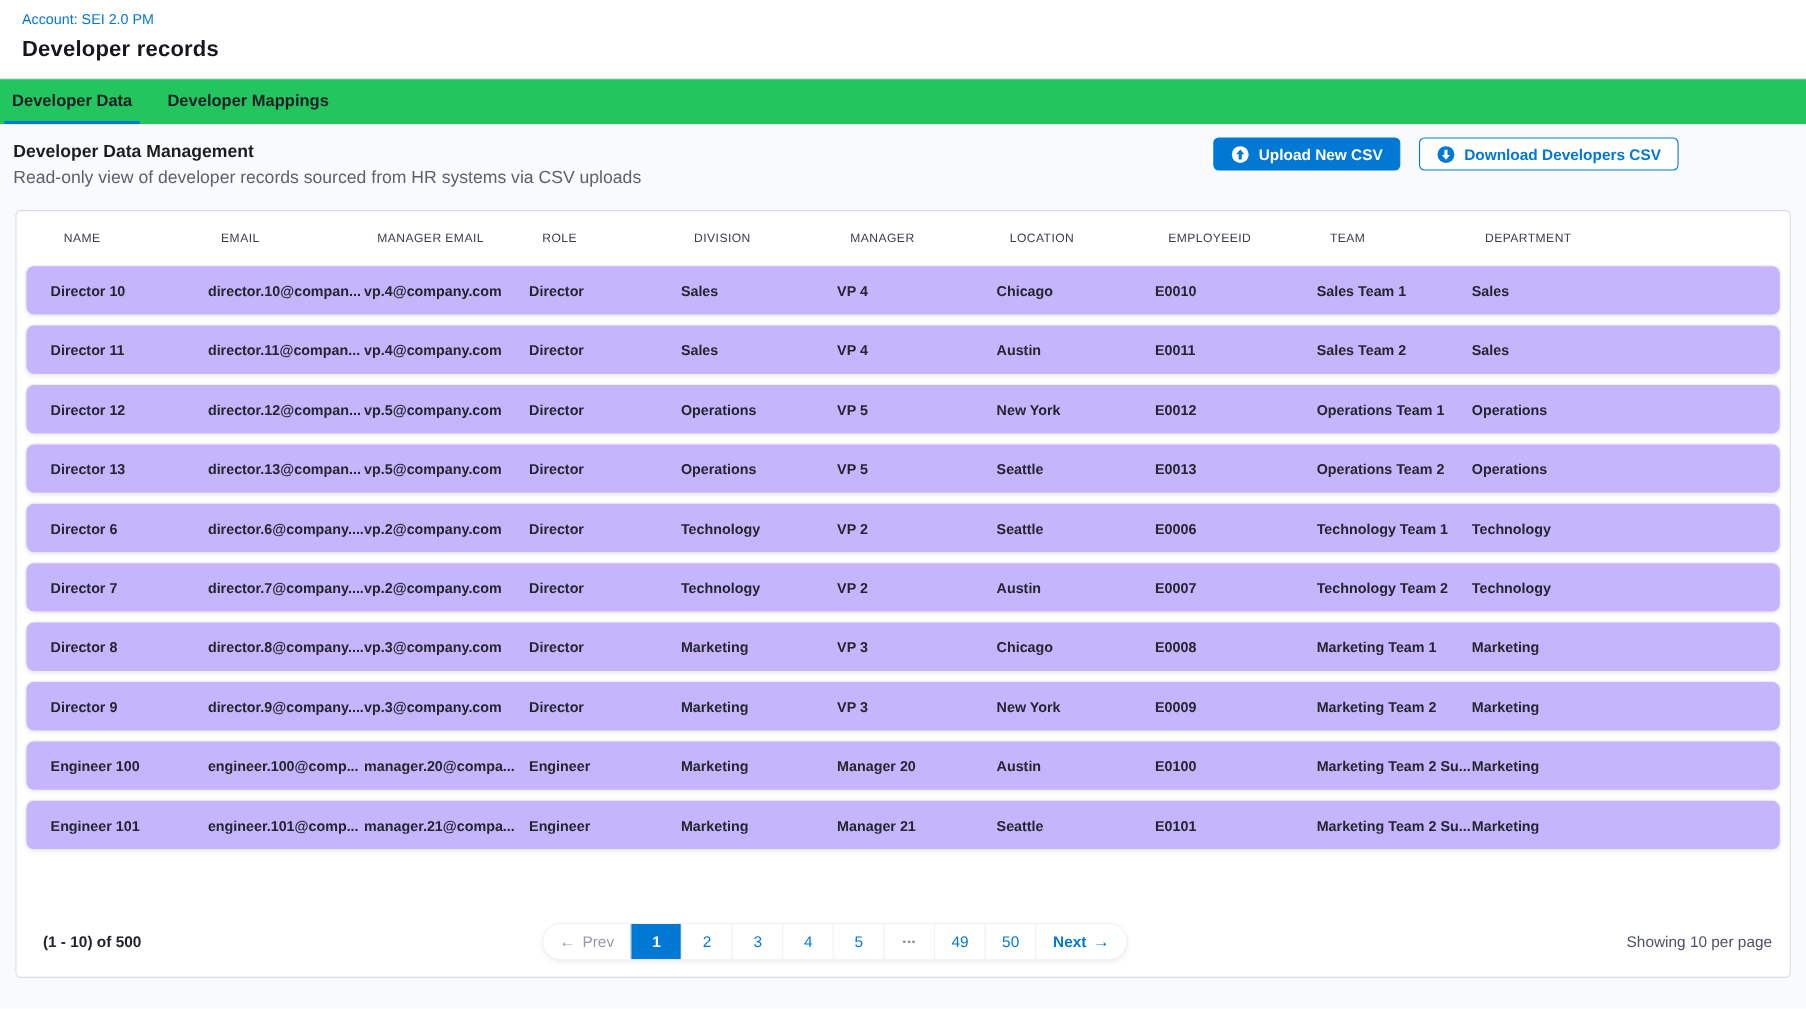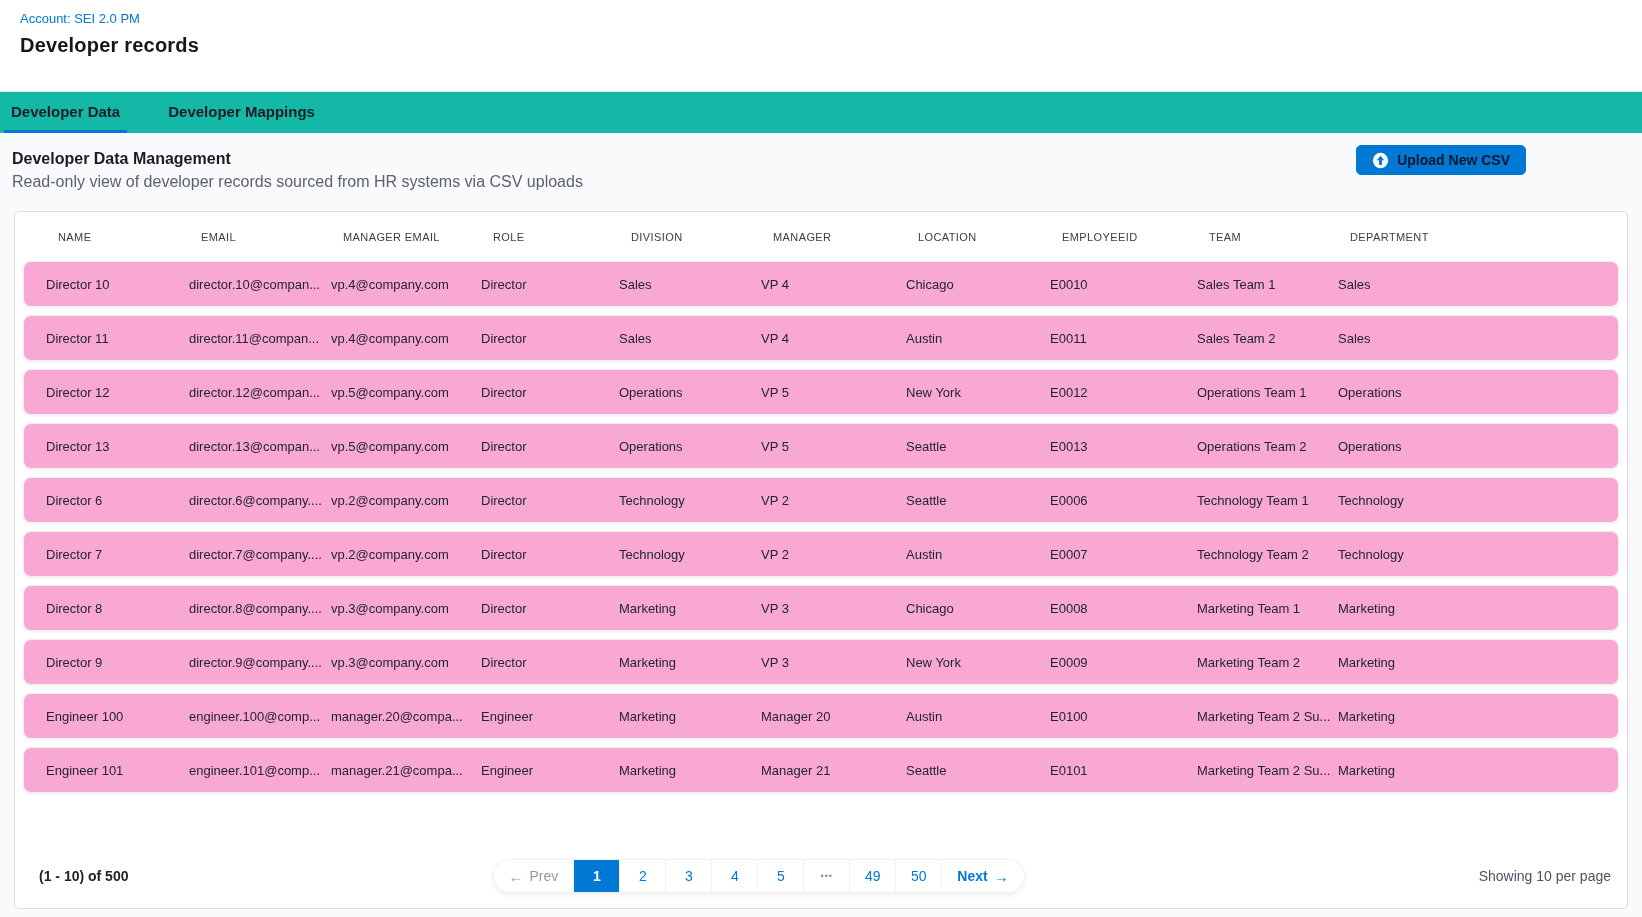--- a/index.html
+++ b/index.html
@@ -4,49 +4,49 @@
 <style>
   * { box-sizing: border-box; }
   html,body { margin:0; padding:0; }
   body {
     width:1642px; height:917px; overflow:hidden;
     background:#ffffff;
     font-family:"Liberation Sans", sans-serif;
     color:#1c1d25;
   }
   
-  .page-header { background:#fff; padding:9px 20px 13px 20px; border-bottom:1px solid #dfe2ea; height:92px; }
+  .page-header { background:#fff; padding:9px 20px 13px 20px; border-bottom:1px solid #dfe2ea; height:72px; }
   .account-link { color:#0278d5; font-size:13px; font-weight:500; text-decoration:none; display:inline-block; cursor:pointer; }
   .page-title { margin:7px 0 0 0; font-size:20px; font-weight:700; color:#16171d; letter-spacing:.2px; }
 
   
-  .tabbar { background:#14b8a6; height:41px; display:flex; align-items:stretch; gap:34px; padding:0 4px; }
+  .tabbar { background:#22c55e; height:41px; display:flex; align-items:stretch; gap:18px; padding:0 4px; }
   .tab { display:flex; align-items:center; padding:0 7px; font-size:15px; font-weight:700; color:#1c1d25; border-bottom:3px solid transparent; cursor:pointer; }
   .tab.active { border-bottom-color:#0278d5; }
 
   
   .content { background:#f8fafc; height:804px; position:relative; }
   .section-head { position:relative; padding:17px 12px 0 12px; }
   .section-title { margin:0; font-size:16px; font-weight:700; color:#1b1c23; }
   .section-sub { margin:5px 0 0 0; font-size:16px; color:#5d6070; }
   .actions { position:absolute; top:12px; right:116px; display:flex; gap:17px; }
   .btn { height:30px; border-radius:5px; display:inline-flex; align-items:center; gap:8px;
          font-family:"Liberation Sans", sans-serif; font-size:14px; font-weight:700; padding:0 15px; cursor:pointer; }
-  .btn-primary { background:#0278d5; border:1px solid #0278d5; color:#0f172a; }
+  .btn-primary { background:#0278d5; border:1px solid #0278d5; color:#ffffff; }
   .btn-outline { background:#fff; border:1.5px solid #0278d5; color:#0278d5; }
   .btn svg { display:block; }
 
   
   .card { margin:20px 14px 0 14px; height:698px; background:#fff; border:1px solid #d9dce6; border-radius:5px; position:relative; }
   :root { --cols:143px 142px 150px 138px 142px 145px 144px 147px 141px 1fr; }
   .thead { display:grid; grid-template-columns:var(--cols); align-items:center; height:49px; padding:0 16px 0 23px; }
   .th { font-size:11px; font-weight:400; color:#3b3c48; letter-spacing:.4px; white-space:nowrap;padding-left:20px; }
   .rows { display:flex; flex-direction:column; gap:8px; padding:0 8px; }
   .row { display:grid; grid-template-columns:var(--cols); align-items:center; height:46px; padding:0 22px;
-         background:#f9a8d4; border:1px solid #eff0f6; border-radius:8px; box-shadow:0 1px 3px rgba(40,41,61,.07); }
+         background:#c4b5fd; border:1px solid #eff0f6; border-radius:8px; box-shadow:0 1px 3px rgba(40,41,61,.07);font-weight:bold; }
   .cell { font-size:13px; color:#24252d; white-space:nowrap; overflow:hidden; }
 
   
   .pagination { position:absolute; left:0; right:0; bottom:0; height:64px; display:flex; align-items:center; padding:0 16px 0 24px;gap:42px; }
   .range-label { font-size:14px; font-weight:600; color:#22232b; white-space:nowrap; }
   .pager { display:flex; align-items:stretch; height:34px; margin:0 auto; transform:translateX(-45px);
            background:#fff; border:1px solid #eef0f5; border-radius:18px; overflow:hidden; box-shadow:0 2px 5px rgba(40,41,61,.08); }
   .pbtn { min-width:46px; display:flex; align-items:center; justify-content:center; gap:6px;
           font-size:14px; font-weight:500; color:#0278d5; background:#fff; border-left:1px solid #f0f1f6; cursor:pointer; white-space:nowrap; }
   .pager .pbtn:first-child { border-left:none; }
@@ -80,20 +80,29 @@
       <div class="actions">
         <button class="btn btn-primary">
           <span>
             <svg width="17" height="17" viewBox="0 0 16 16">
               <circle cx="8" cy="8" r="7.2" fill="#ffffff"></circle>
               <path d="M8 3.6 L11.5 7.7 H9.35 V12.2 H6.65 V7.7 H4.5 Z" fill="#0278d5"></path>
             </svg>
           </span>
           <span>Upload New CSV</span>
         </button>
+        <button class="btn btn-outline">
+          <span>
+            <svg width="17" height="17" viewBox="0 0 16 16">
+              <circle cx="8" cy="8" r="7.2" fill="#0278d5"></circle>
+              <path d="M8 12.4 L4.5 8.3 H6.65 V3.8 H9.35 V8.3 H11.5 Z" fill="#ffffff"></path>
+            </svg>
+          </span>
+          <span>Download Developers CSV</span>
+        </button>
       </div>
     </div>
 
     <div class="card">
       <div class="thead">
           <div class="th">NAME</div>
           <div class="th">EMAIL</div>
           <div class="th">MANAGER EMAIL</div>
           <div class="th">ROLE</div>
           <div class="th">DIVISION</div>

